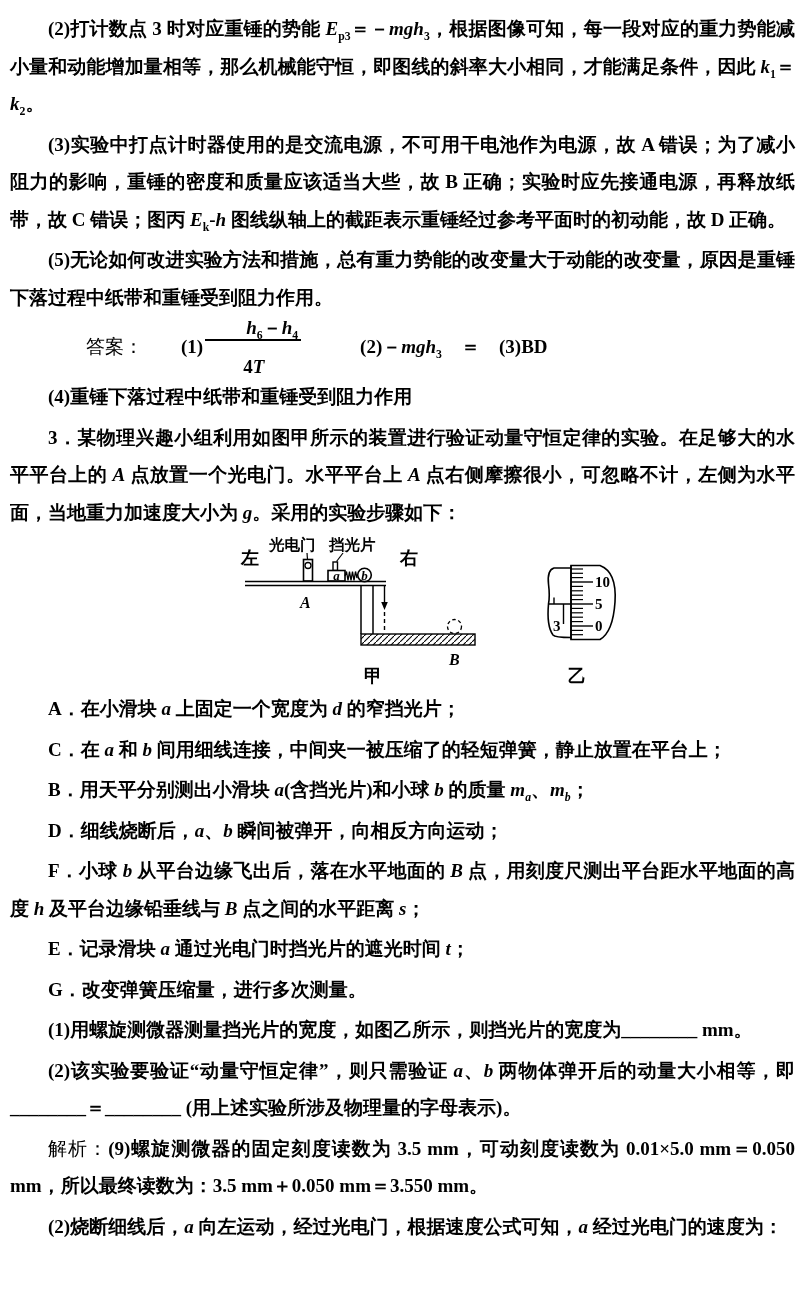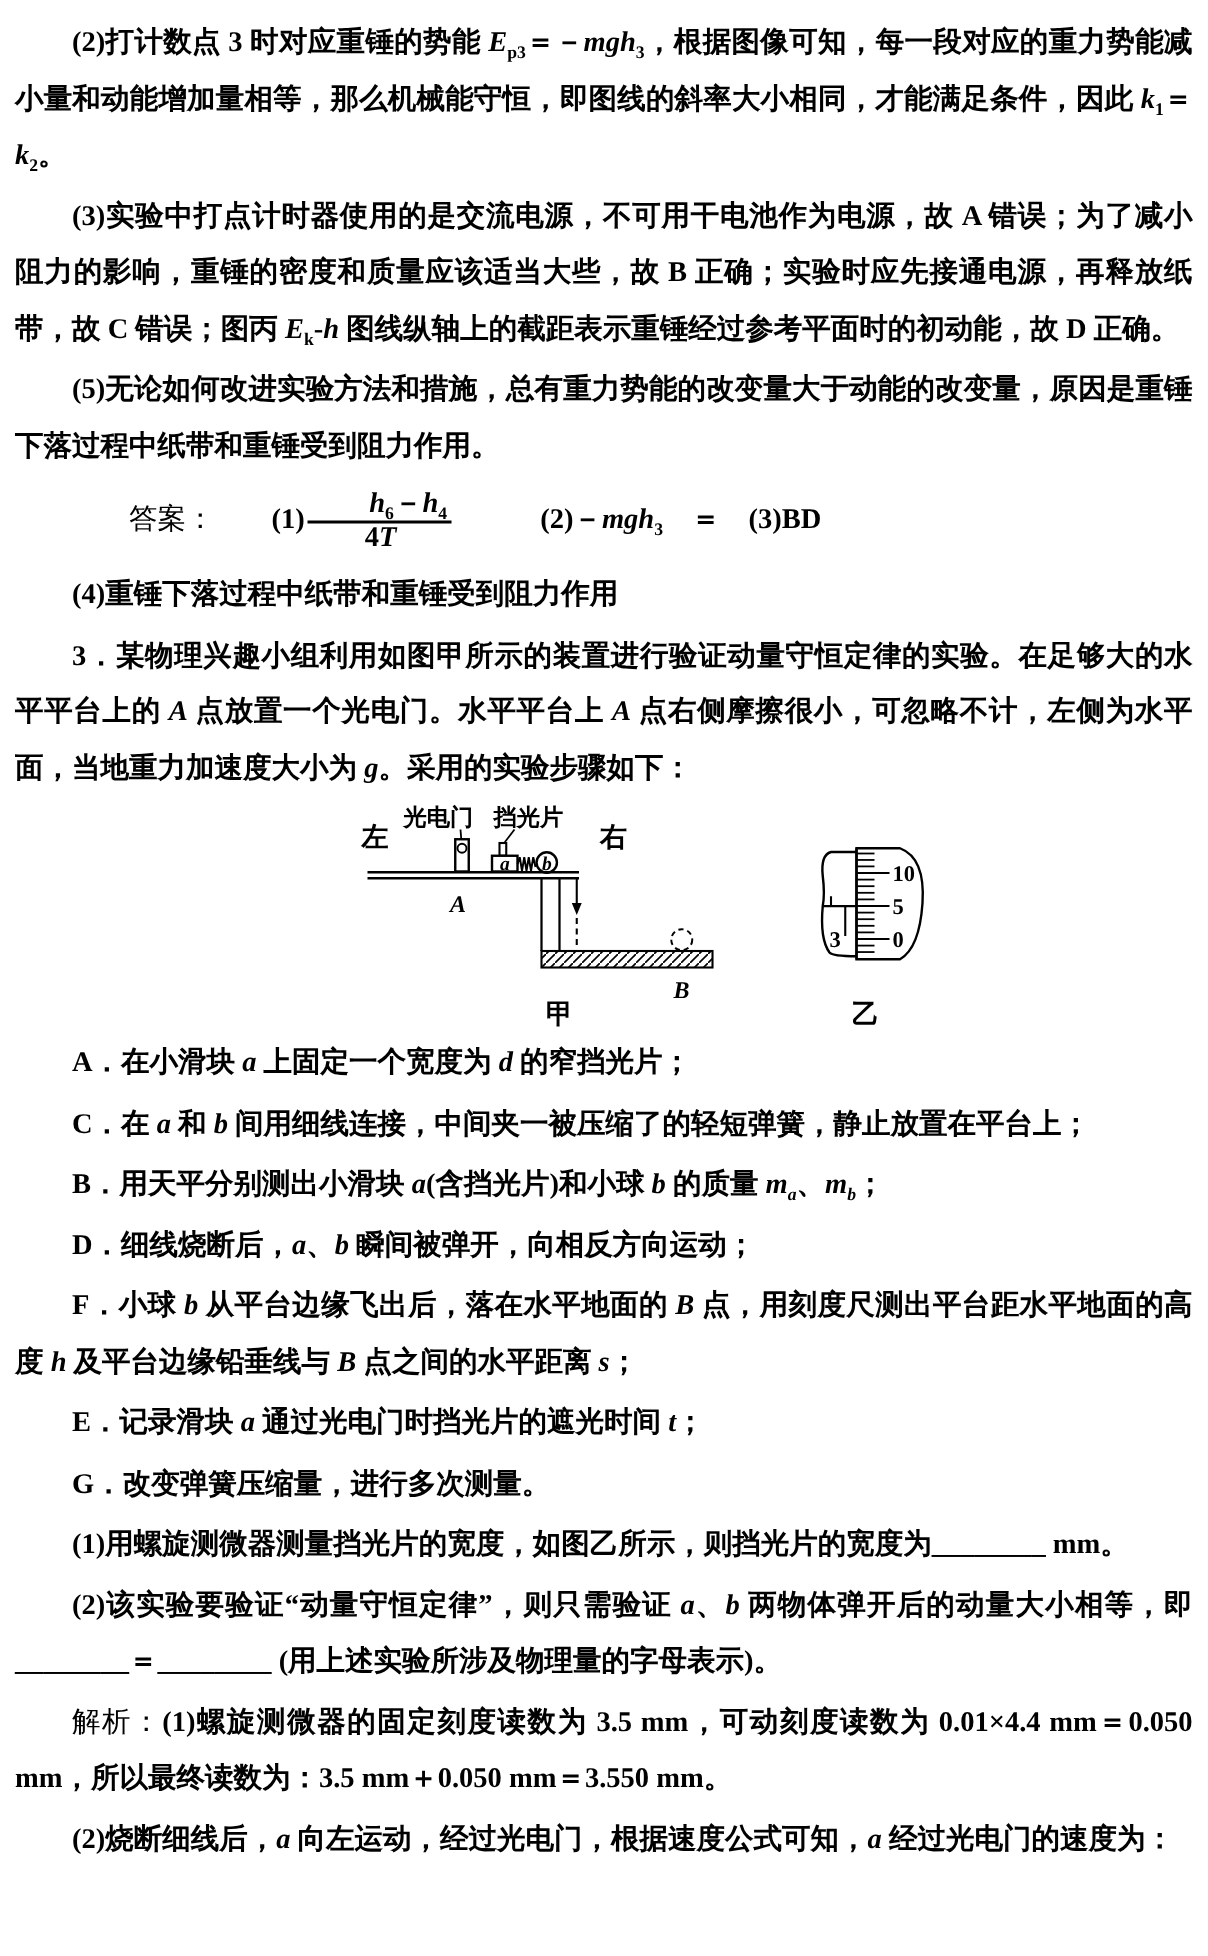--- a/index.html
+++ b/index.html
@@ -12,21 +12,21 @@
   .page p{margin:0 0 3px 0;text-indent:2em;text-align:justify;}
   sub{font-size:0.62em;line-height:0;}
   i{font-style:italic;}
   b{font-weight:400;}
   
   .answer-line{display:flex;align-items:center;text-indent:0;padding-left:2em;
     height:56px;margin:2px 0 4px 0;}
   .frac{display:inline-block;text-align:left;vertical-align:middle;
     line-height:1.05;margin:0 2px;}
   .frac .num{display:block;border-bottom:2px solid #000;padding:0 3px 1px 3px;}
-  .frac .den{display:block;padding-top:0;}
+  .frac .den{display:block;padding-top:16px;}
   
   .figure{position:relative;height:152px;margin:2px 0 4px 0;}
   .fig-jia{position:absolute;left:228px;top:0;}
   .fig-yi{position:absolute;left:528px;top:0;}
   svg text{font-family:"Liberation Serif","DejaVu Serif",serif;font-weight:bold;}
   svg .var{font-style:italic;}
   svg line,svg path,svg polyline,svg rect,svg circle{vector-effect:none;}
 </style>
 </head>
 <body>
@@ -147,17 +147,17 @@
   <p>B．用天平分别测出小滑块 <i>a</i>(含挡光片)和小球 <i>b</i> 的质量 <i>m</i><sub><i>a</i></sub>、<i>m</i><sub><i>b</i></sub>；</p>
   <p>D．细线烧断后，<i>a</i>、<i>b</i> 瞬间被弹开，向相反方向运动；</p>
   <p>F．小球 <i>b</i> 从平台边缘飞出后，落在水平地面的 <i>B</i> 点，用刻度尺测出平台距水平地面的高度 <i>h</i> 及平台边缘铅垂线与 <i>B</i> 点之间的水平距离 <i>s</i>；</p>
   <p>E．记录滑块 <i>a</i> 通过光电门时挡光片的遮光时间 <i>t</i>；</p>
   <p>G．改变弹簧压缩量，进行多次测量。</p>
 
   <p>(1)用螺旋测微器测量挡光片的宽度，如图乙所示，则挡光片的宽度为________ mm。</p>
   <p>(2)该实验要验证“动量守恒定律”，则只需验证 <i>a</i>、<i>b</i> 两物体弹开后的动量大小相等，即 ________＝________ (用上述实验所涉及物理量的字母表示)。</p>
 
   <p>
-    <b>解析：</b><span>(1)螺旋测微器的固定刻度读数为 3.5 mm，可动刻度读数为 0.01×4.4 mm＝0.050 mm，所以最终读数为：3.5 mm＋0.050 mm＝3.550 mm。</span>
+    <b>解析：</b><span>(9)螺旋测微器的固定刻度读数为 3.5 mm，可动刻度读数为 0.01×5.0 mm＝0.050 mm，所以最终读数为：3.5 mm＋0.050 mm＝3.550 mm。</span>
   </p>
   <p>(2)烧断细线后，<i>a</i> 向左运动，经过光电门，根据速度公式可知，<i>a</i> 经过光电门的速度为：</p>
 
 </div>
 
 </body></html>

